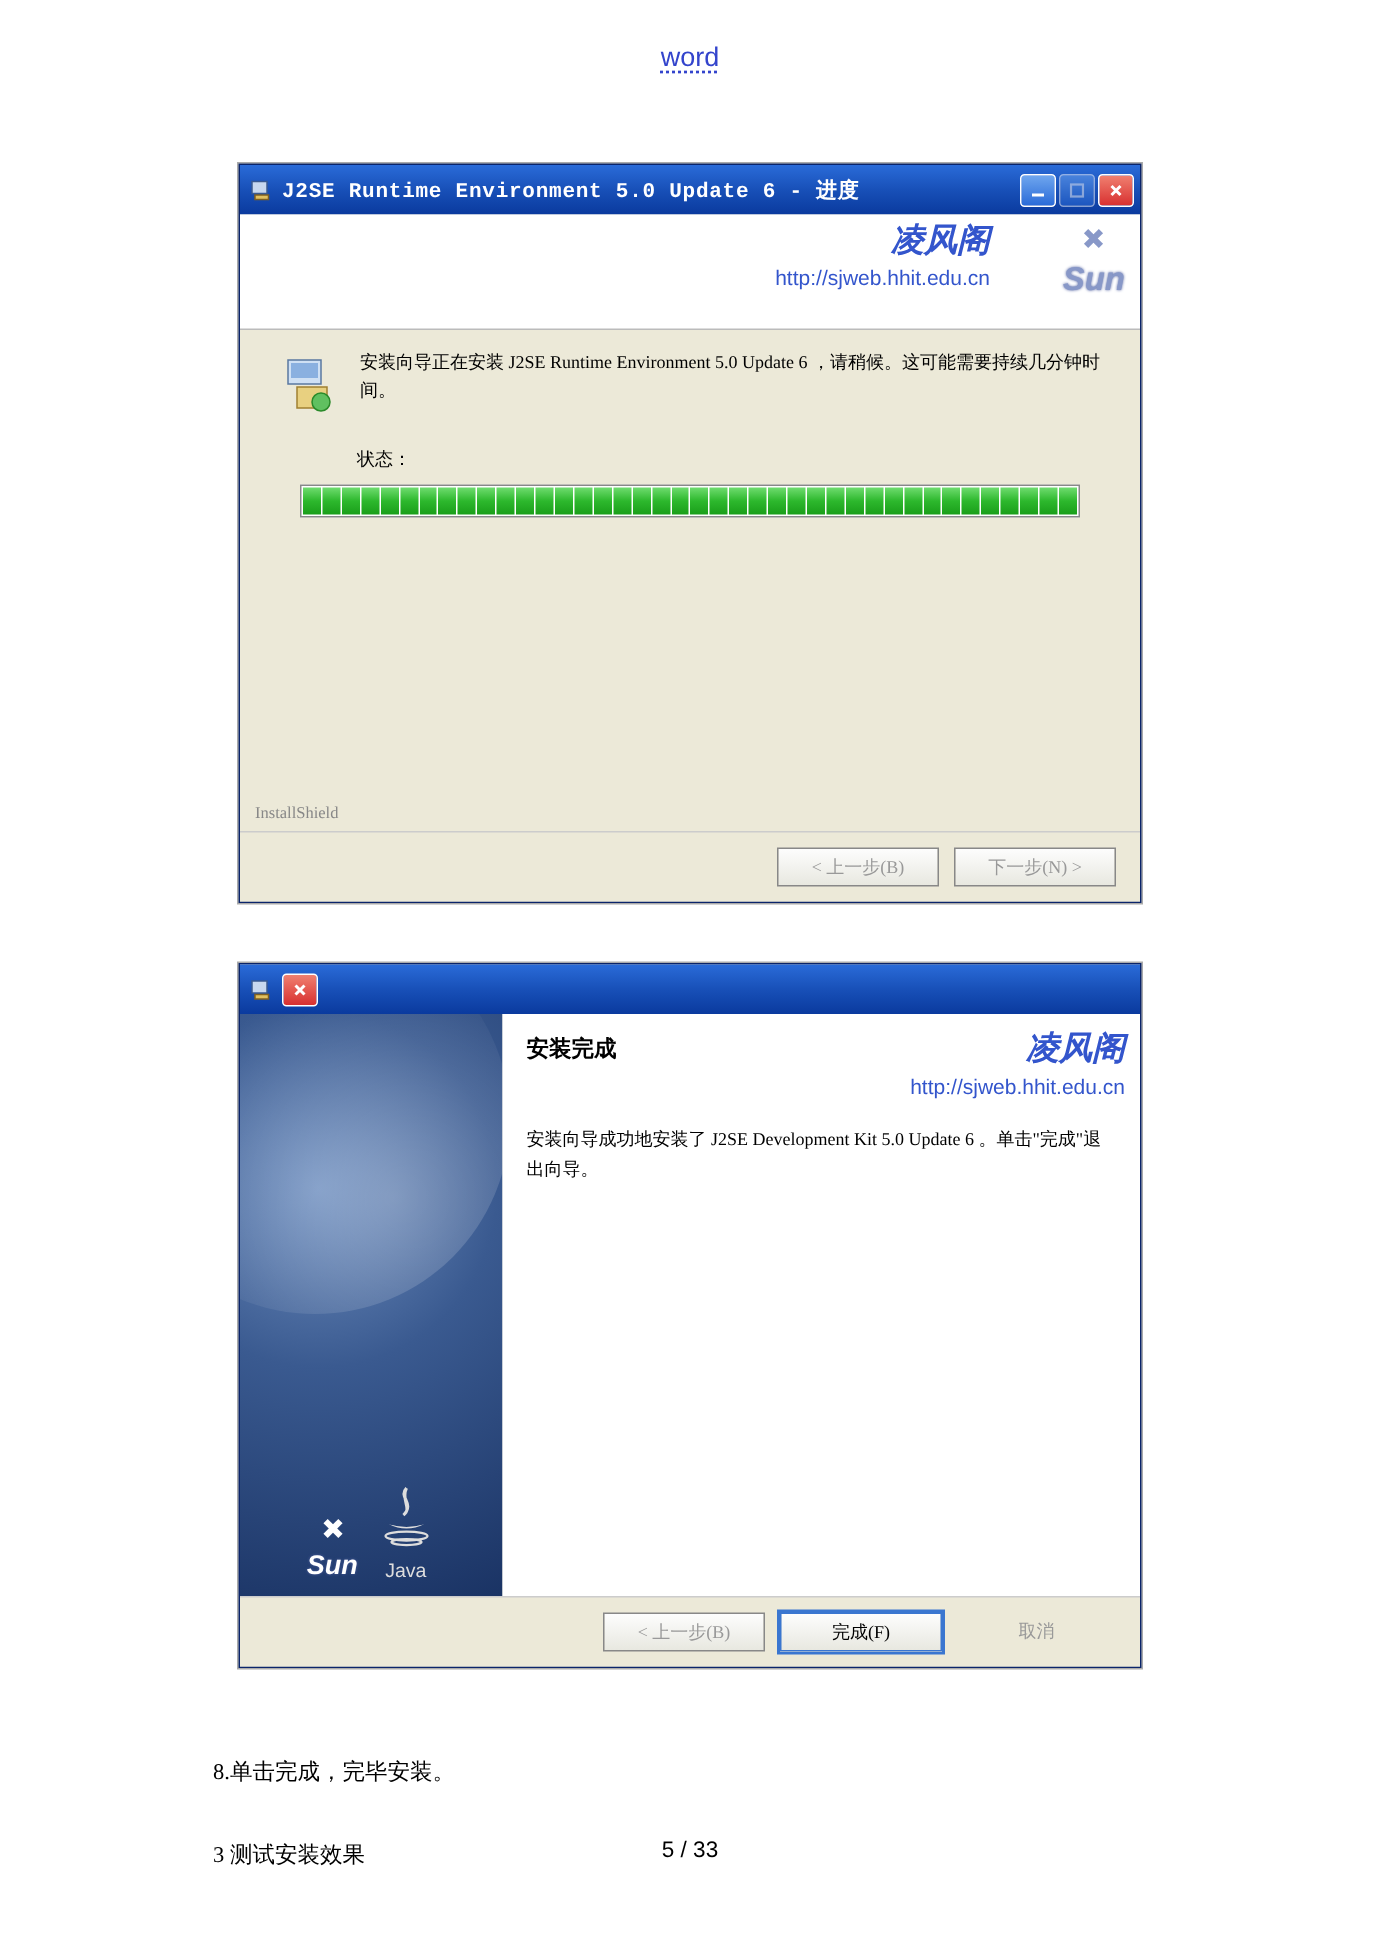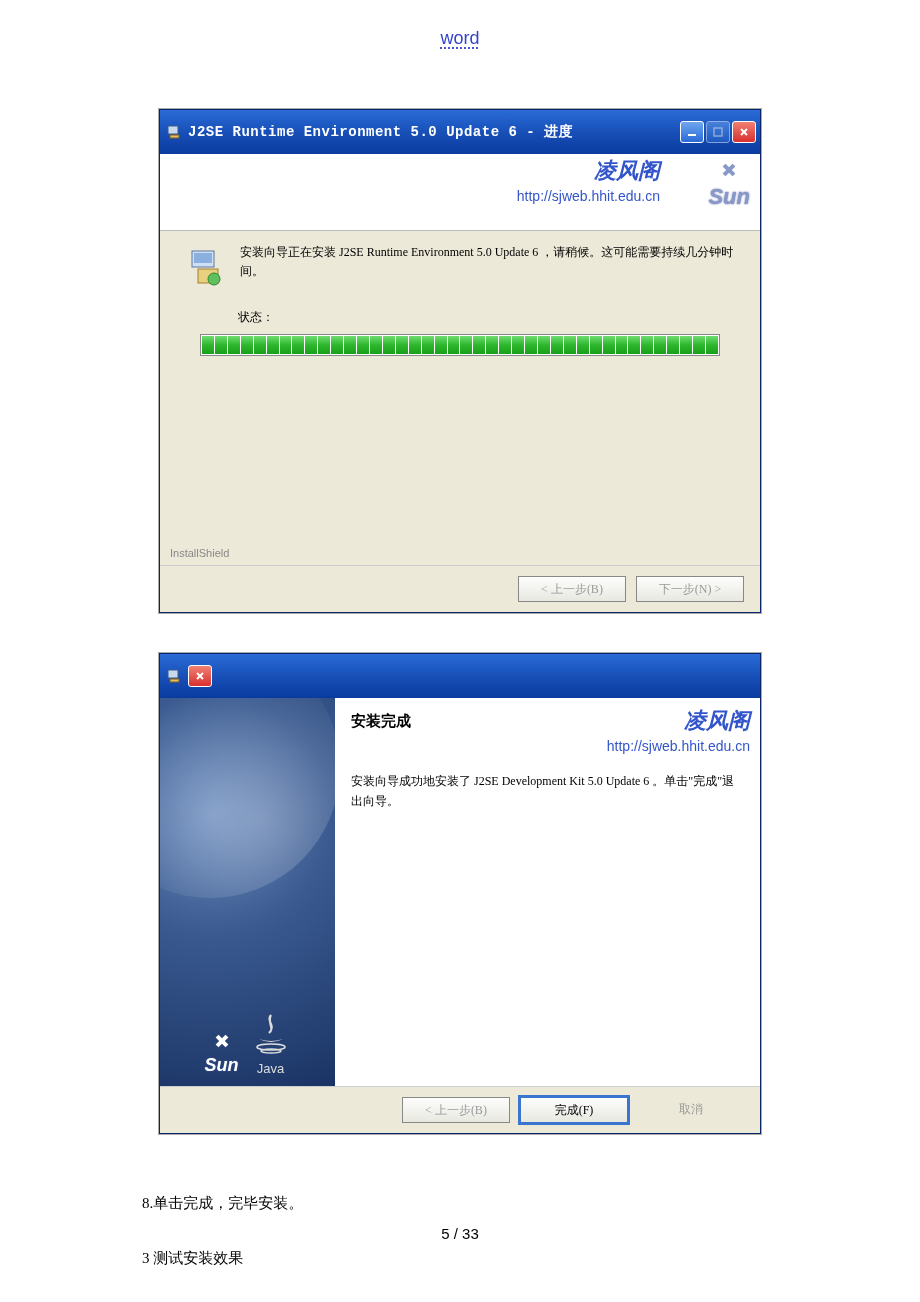--- a/index.html
+++ b/index.html
@@ -25,21 +25,21 @@
   }
   .installer-window {
     width: 600px;
     margin: 0 auto 40px auto;
     background: #ece9d8;
     border: 1px solid #0a246a;
     box-shadow: 0 0 0 1px #aaa;
   }
   
   .titlebar {
-    height: 44px;
+    height: 33px;
     background: linear-gradient(to bottom, #2a6bd8 0%, #1850b8 50%, #0a3a9e 100%);
     display: flex;
     align-items: center;
     padding: 0 4px 0 6px;
     gap: 6px;
   }
   .titlebar-icon {
     width: 16px;
     height: 16px;
     display: flex;
@@ -113,21 +113,21 @@
     border:1px solid #888;
     background:#fff;
     height:18px;
     padding:1px;
     display:flex; gap:1px;
     overflow:hidden;
   }
   .prog-seg { flex:1; background: linear-gradient(to bottom,#6fdc6f,#2db82d,#1a9e1a); }
   .is-label {
     position:absolute; left:10px; bottom:6px;
-    font-size:11px; color:#888; font-family: Liberation Sans, sans-serif; margin-top: 12px;
+    font-size:11px; color:#888; font-family: Liberation Serif, serif; margin-top: 12px;
   }
   
   .button-row{
     border-top:1px solid #ccc;
     background:#ece9d8;
     padding:10px 16px;
     display:flex; justify-content:flex-end; gap:10px;
   }
   .winbtn{
     min-width:90px; height:24px;

